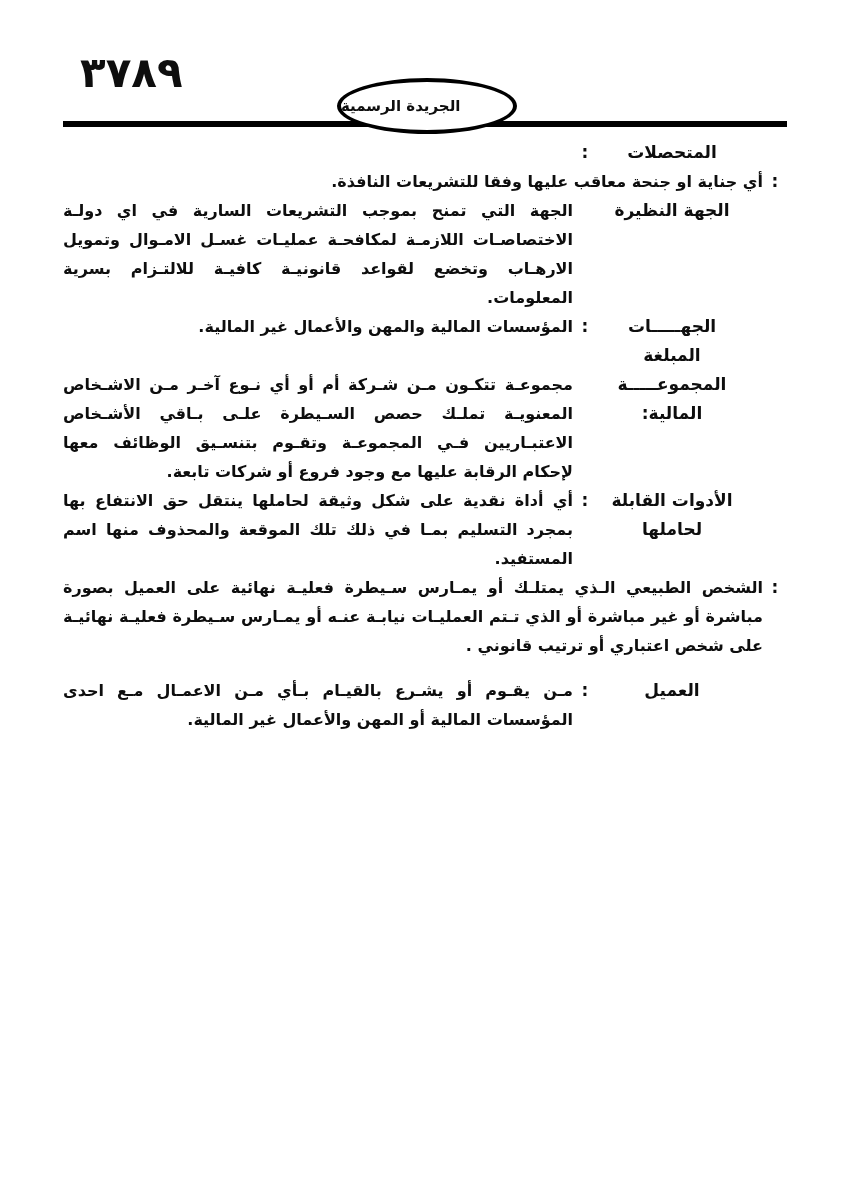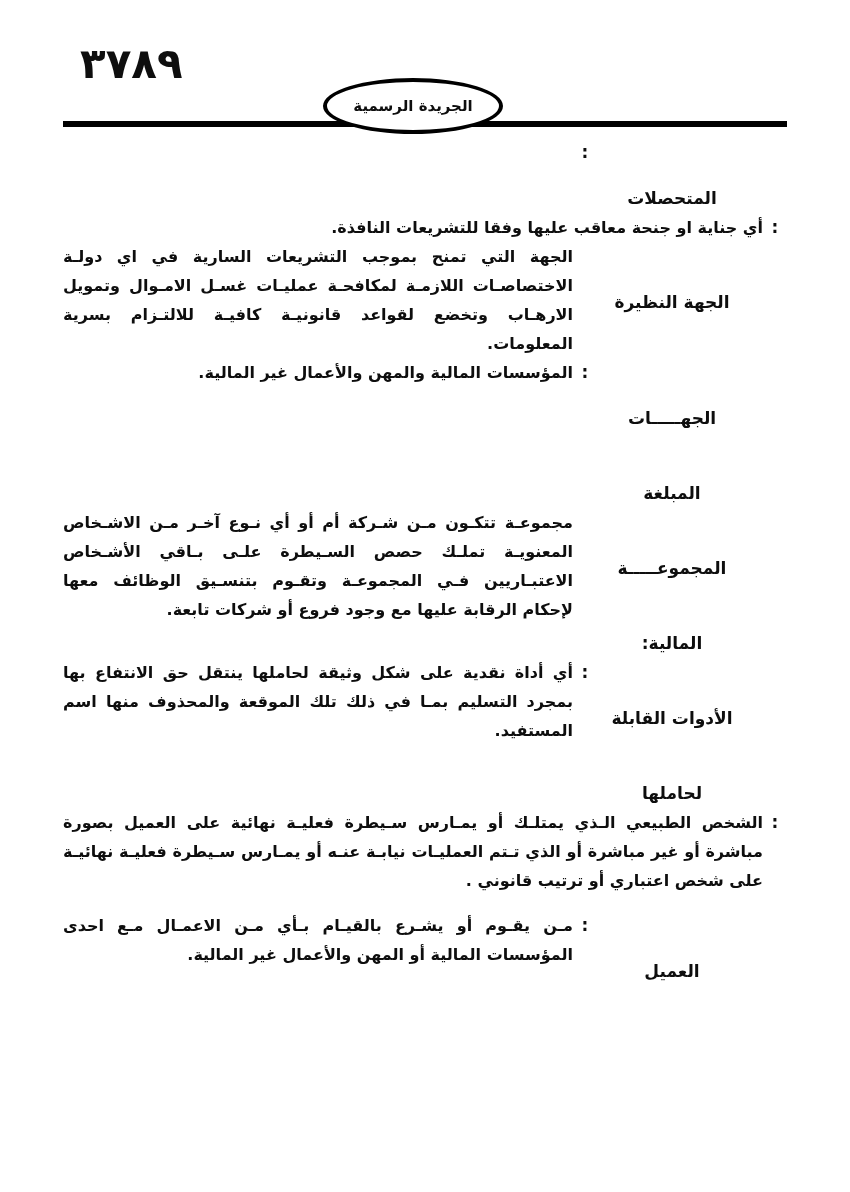--- a/index.html
+++ b/index.html
@@ -6,49 +6,49 @@
   body {
     width: 850px; height: 1192px;
     position: relative;
     background: #ffffff;
     color: #0e0e0e;
     font-family: "DejaVu Sans", sans-serif;
     font-weight: bold;
     overflow: hidden;
   }
   .page-number {
-    position: absolute; left: 80px; top: 39px;
+    position: absolute; left: 80px; top: 48px;
     font-size: 42px; letter-spacing: 1px;
   }
   .header-rule {
     position: absolute; left: 63px; top: 121px;
     width: 724px; height: 6px; background: #000;
     z-index: 1;
   }
   .banner-ellipse {
-    position: absolute; left: 323px; top: 78px;
+    position: absolute; left: 337px; top: 78px;
     width: 172px; height: 48px;
     border: 4px solid #000; border-radius: 50%;
     background: #fff; z-index: 2;
-    display: flex; align-items: center; justify-content: center;
+    display: flex; align-items: center; 
   }
   .banner-text { font-size: 15px; direction: rtl; }
   .doc-body {
     position: absolute; left: 63px; top: 138px;
     width: 724px; direction: rtl;
   }
   .def-row { display: flex; align-items: flex-start; }
   .def-row.gap-before { margin-top: 16px; }
   .term-cell {
     flex: 0 0 190px; box-sizing: border-box;
     padding-left: 0; padding-right: 40px;
     text-align: center;
     font-size: 17px; line-height: 29px;
   }
-  .term-line { white-space: nowrap; margin-top: 46px; }
+  .term-line { white-space: nowrap; }
   .sep-cell {
     flex: 0 0 24px; text-align: center;
     font-size: 17px; line-height: 29px;
   }
   .def-cell {
     flex: 1 1 auto; min-width: 0;
     font-size: 16px; line-height: 29px;
     text-align: justify;
   }
 </style>

